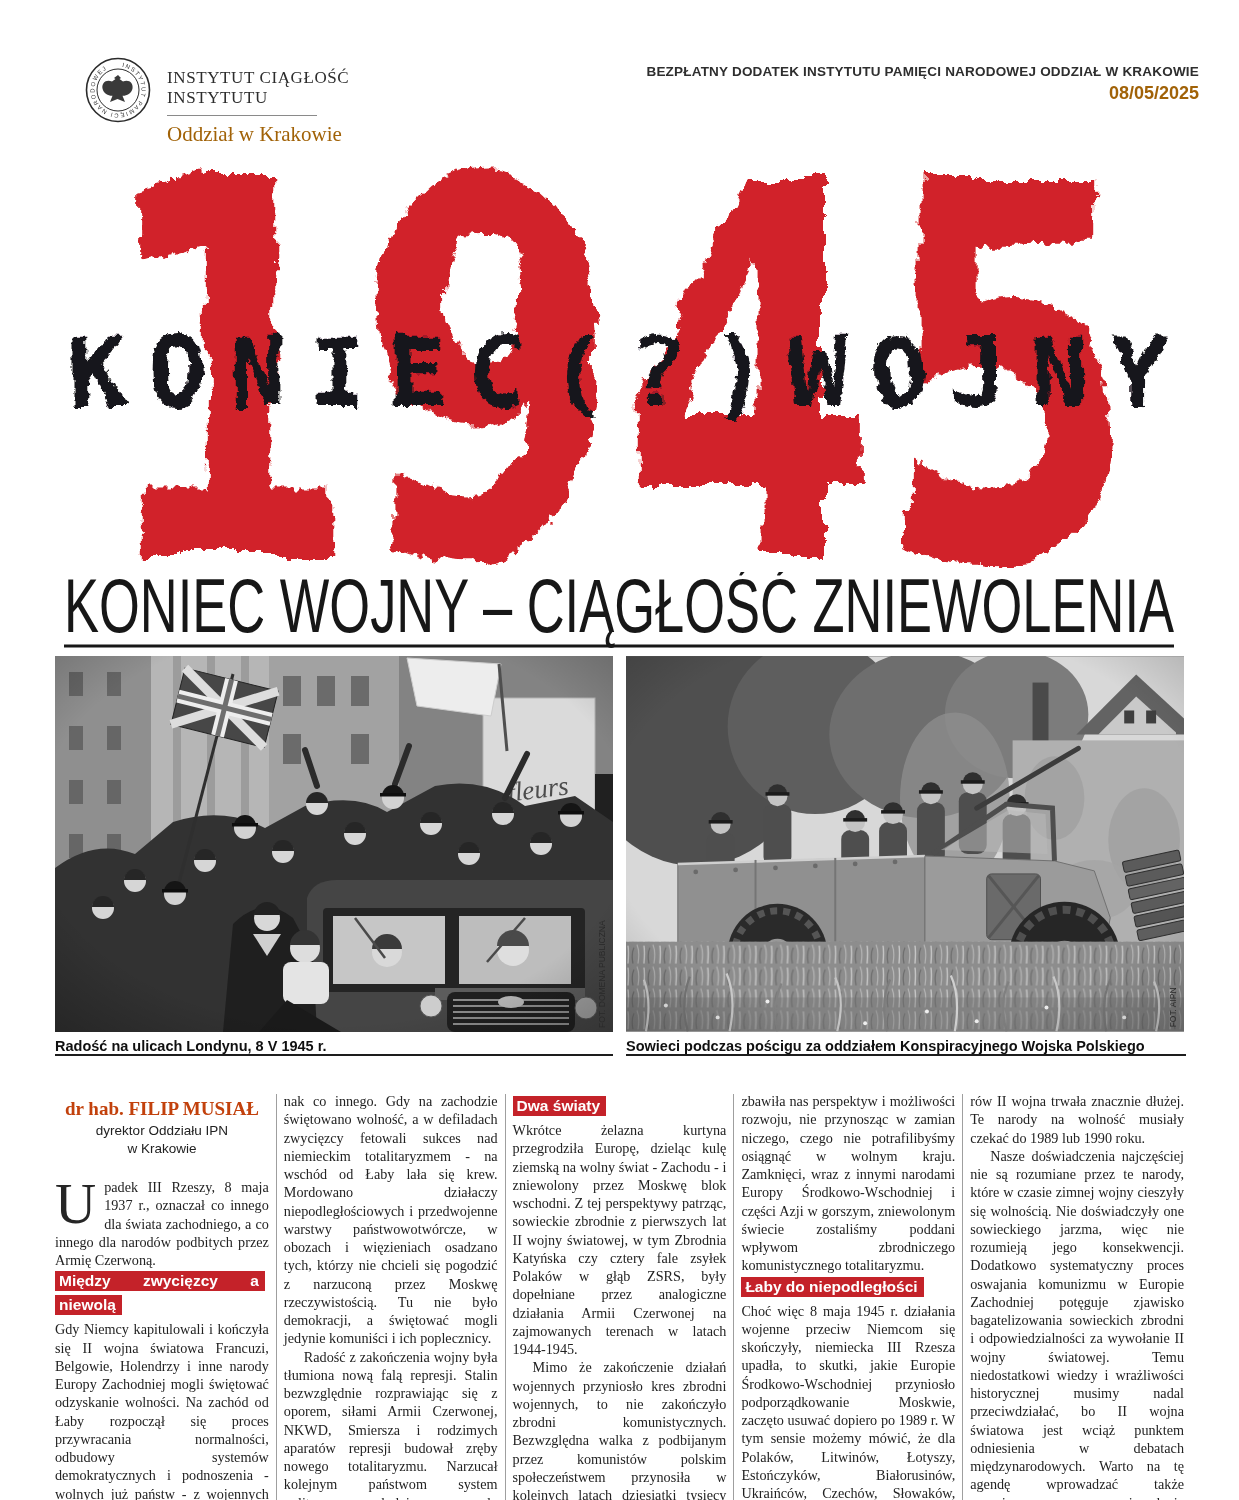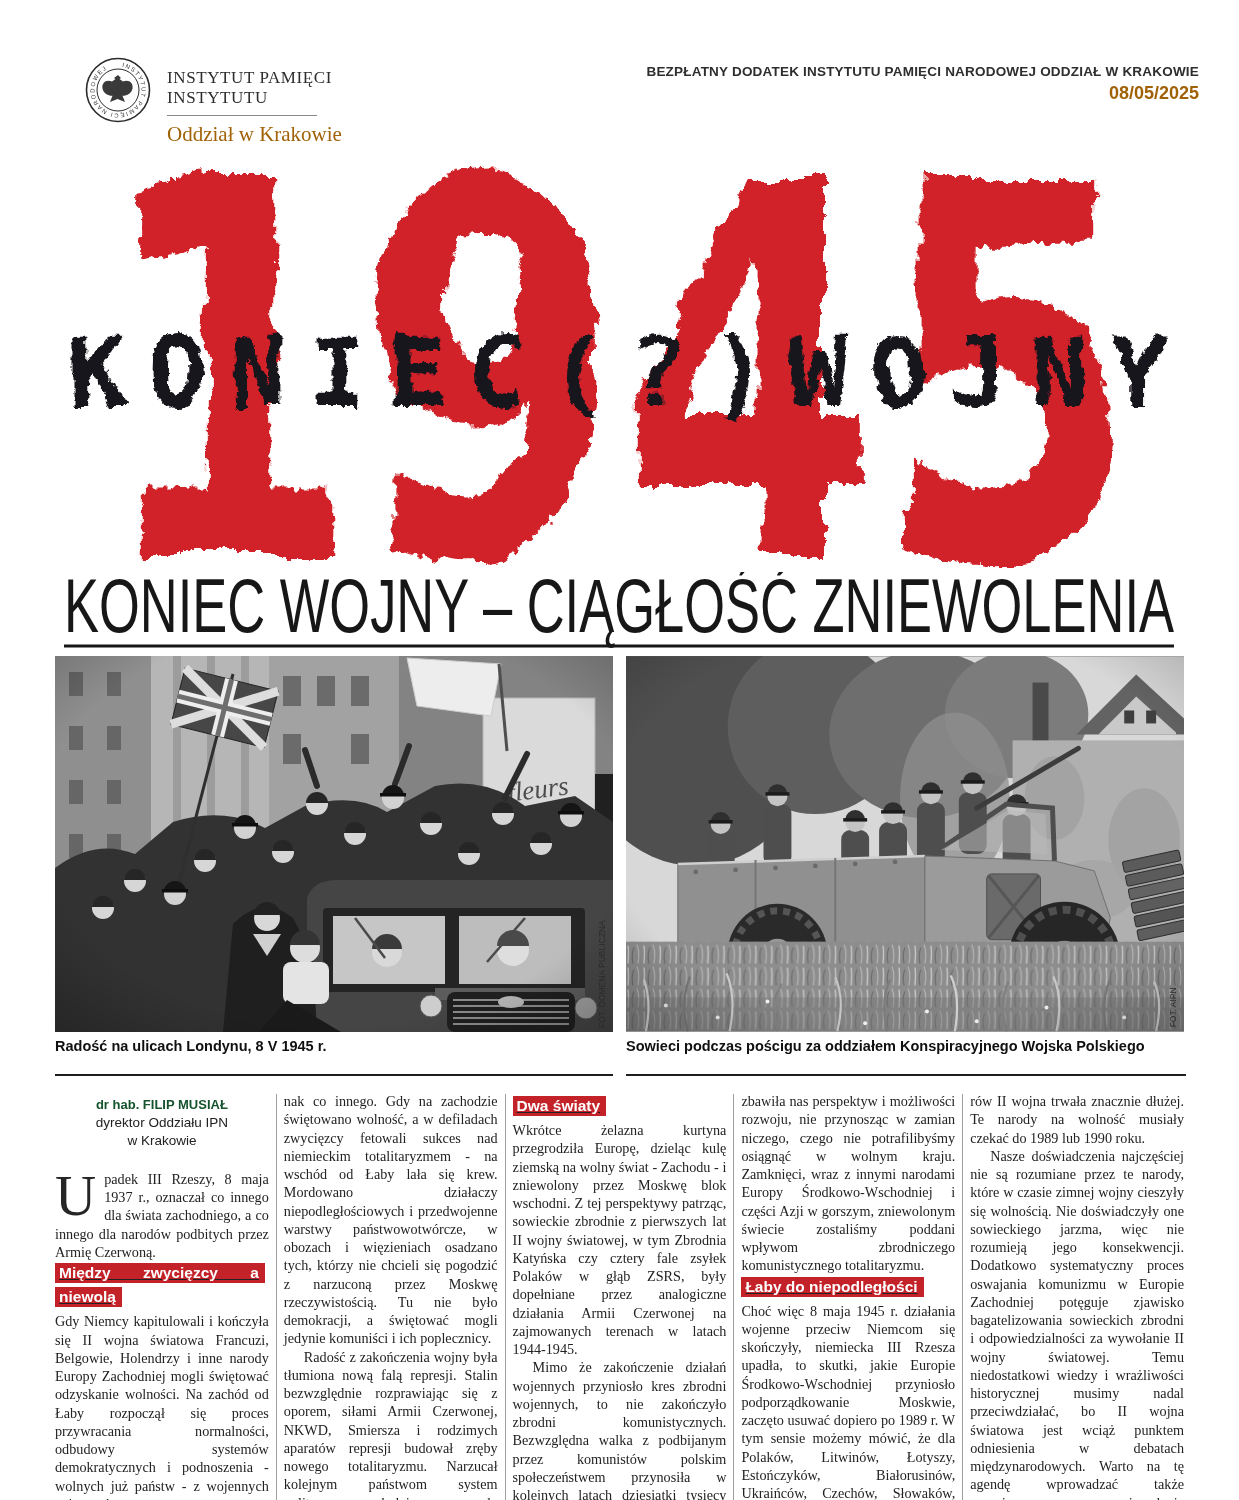--- a/index.html
+++ b/index.html
@@ -19,33 +19,33 @@
 
   
   .hero{position:absolute;left:60px;top:166px;width:1119px;height:402px;}
   .headline-wrap{position:absolute;left:64px;top:572px;width:1112px;height:86px;}
 
   
   .photos{position:absolute;left:55px;top:656px;display:flex;gap:13px;}
   .photo{width:558px;height:376px;display:block;background:#9a9a9a;}
   .captions{position:absolute;left:55px;top:1038px;display:flex;gap:13px;}
   .caption-cell{width:558px;font-family:"Liberation Sans",sans-serif;font-size:14.5px;font-weight:bold;
-                color:#101010;padding-bottom:20px;border-bottom:2px solid #1d1d1d;}
+                color:#101010;border-bottom:2px solid #1d1d1d;}
 
   
   .article{position:absolute;left:55px;top:1092px;width:1129px;height:408px;display:flex;overflow:hidden;}
   .col{flex:1;text-align:justify;font-size:14.2px;line-height:1.285;color:#222;}
   .colrule{width:1px;background:#9f9f9f;margin:2px 7px 0;flex:none;}
   .col p{margin:0;}
   .col p.ind{text-indent:20px;}
   .author{text-align:center;font-family:"Liberation Sans",sans-serif;margin:4px 0 20px;line-height:1.35;}
-  .author-name{font-size:13px;font-weight:bold;color:#14532d;}
+  .author-name{font-size:19px;font-weight:bold;color:#c2410c;font-family:Liberation Serif, serif;}
   .author-role{font-size:13.5px;color:#222;}
   .dropcap{float:left;font-size:57px;line-height:45px;padding:3px 8px 0 0;color:#262626;}
-  .sec-wrap{margin:0 0 3px;line-height:1.55;text-decoration:underline;}
+  .sec-wrap{margin:0 0 3px;line-height:1.55;}
   .sec-header{display:inline;background:#c42229;color:#ffffff;font-family:"Liberation Sans",sans-serif;
               font-weight:bold;font-size:15.5px;padding:1px 6px 2px 4px;
               -webkit-box-decoration-break:clone;box-decoration-break:clone;}
 </style>
 </head>
 <body>
 
 <div class="page">
 
   <div class="masthead-logo">
@@ -54,21 +54,21 @@
           <path id="sealring" d="M34,10.5 a23.5,23.5 0 1,1 -0.01,0 z"></path>
         </defs>
       <circle cx="34" cy="34" r="31.5" fill="#ffffff" stroke="#2b2b2b" stroke-width="1.6"></circle>
       <circle cx="34" cy="34" r="21" fill="#ffffff" stroke="#2b2b2b" stroke-width="1"></circle>
       <text font-family="Liberation Sans, sans-serif" font-size="6" letter-spacing="1.4" fill="#333333">
         <textPath href="#sealring" startOffset="4">INSTYTUT PAMIĘCI NARODOWEJ</textPath>
       </text>
       <path fill="#3a3a3a" d="M34,19 l3,3 -1.5,1 3.5,2.5 c6,-2.5 10.5,1.5 9.5,7 c-1,5.5 -6.5,7.5 -10,7.2 l2.5,6.3 -7.5,-3 -7.5,3 2.5,-6.3 c-3.5,0.3 -9,-1.7 -10,-7.2 c-1,-5.5 3.5,-9.5 9.5,-7 l3.5,-2.5 -1.5,-1 z"></path>
     </svg>
     <div class="logo-text">
-      <div class="logo-line">INSTYTUT PAMIĘCI</div>
+      <div class="logo-line">INSTYTUT CIĄGŁOŚĆ</div>
       <div class="logo-line">INSTYTUTU</div>
       <div class="logo-divider"></div>
       <div class="logo-branch">Oddział w Krakowie</div>
     </div>
   </div>
 
   <div class="masthead-right">
     <div class="issue-line">BEZPŁATNY DODATEK INSTYTUTU PAMIĘCI NARODOWEJ ODDZIAŁ W KRAKOWIE</div>
     <div class="issue-date">08/05/2025</div>
   </div>

